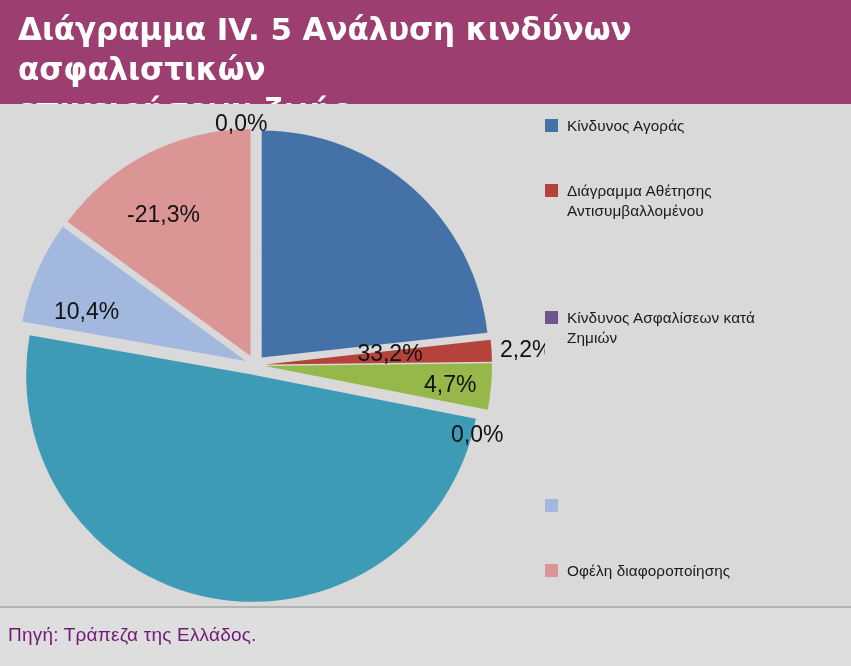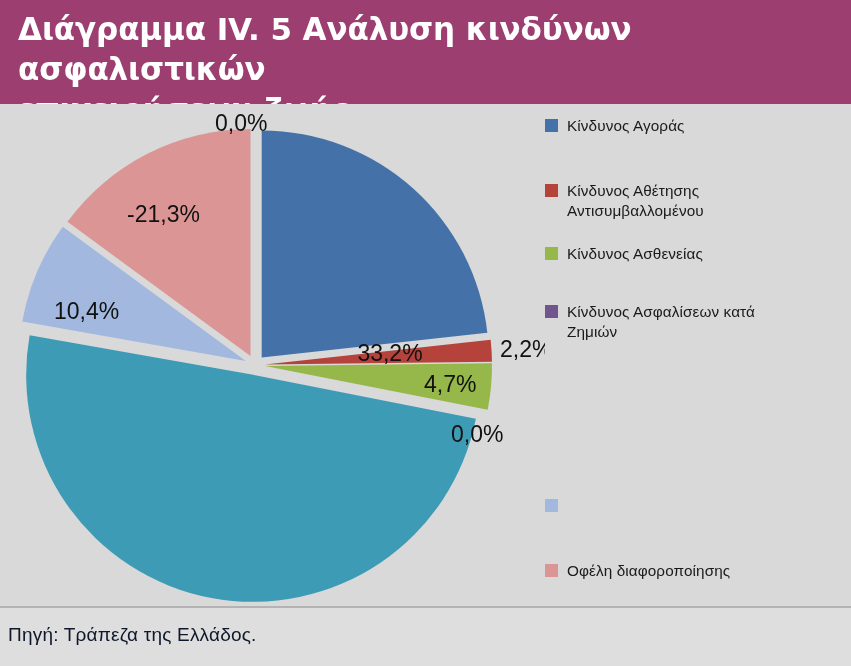--- a/index.html
+++ b/index.html
@@ -92,21 +92,21 @@
     height: 60px;
     background: #dedede;
     border-top: 2px solid #b3b3b3;
     box-sizing: border-box;
   }
   #source-text {
     position: absolute;
     left: 8px;
     top: 16px;
     font-size: 19px;
-    color: #0f172a;
+    color: #701a75;
     letter-spacing: 0.2px;
   }
 </style>
 </head>
 <body>
 
 <div id="page">
 
   <div id="title-band">
     <div id="title-text">Διάγραμμα IV. 5 Ανάλυση κινδύνων ασφαλιστικών
@@ -145,30 +145,26 @@
 
     <div id="legend">
 
       <div class="legend-item" style="top:12px">
         <span class="legend-swatch" style="background: rgb(68, 114, 168);"></span>
         <span class="legend-label">Κίνδυνος Αγοράς</span>
       </div>
 
       <div class="legend-item" style="top:77px">
         <span class="legend-swatch" style="background: rgb(181, 67, 60);"></span>
-        <span class="legend-label">Κίνδυνος Αθέτησης
+        <span class="legend-label">Διάγραμμα Αθέτησης
 Αντισυμβαλλομένου</span>
       </div>
 
-      <div class="legend-item" style="top:140px">
-        <span class="legend-swatch" style="background: rgb(150, 184, 75);"></span>
-        <span class="legend-label">Κίνδυνος Ασθενείας</span>
-      </div>
 
-      <div class="legend-item" style="top:198px">
+      <div class="legend-item" style="top:204px">
         <span class="legend-swatch" style="background: rgb(113, 85, 142);"></span>
         <span class="legend-label">Κίνδυνος Ασφαλίσεων κατά
 Ζημιών</span>
       </div>
 
 
 
       <div class="legend-item" style="top:392px">
         <span class="legend-swatch" style="background: rgb(162, 184, 222);"></span>
       </div>

